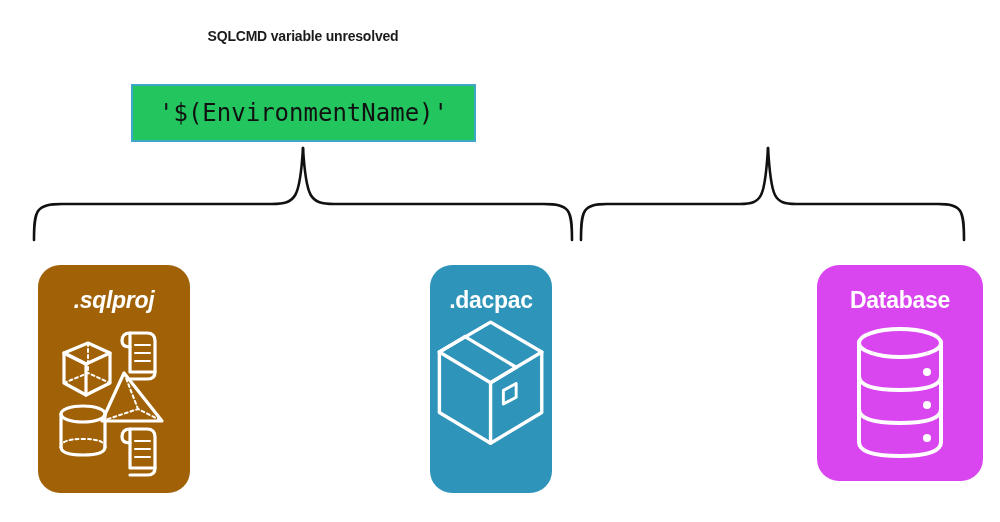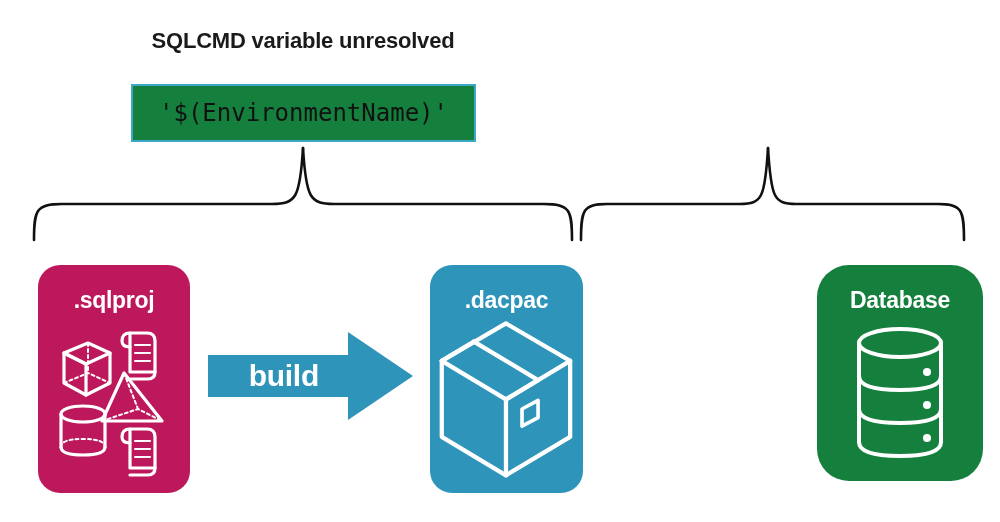--- a/index.html
+++ b/index.html
@@ -21,33 +21,33 @@
     left: 0; top: 0;
     width: 1000px;
     height: 522px;
   }
 
   
   .heading {
     position: absolute;
     text-align: center;
     font-weight: bold;
-    font-size: 22px;
+    font-size: 14px;
     color: #1a1a1a;
     letter-spacing: -0.2px;
     white-space: nowrap;
   }
   #heading-left  { left: 103px; top: 28px; width: 400px; }
   #heading-right { left: 598px; top: 28px; width: 340px; }
 
   
   .valuebox {
     position: absolute;
     border: 2px solid #3da8c8;
-    background: #15803d;
+    background: #22c55e;
     box-sizing: border-box;
     display: flex;
     align-items: center;
     justify-content: center;
     font-family: "DejaVu Sans Mono", "Liberation Mono", monospace;
     font-size: 24px;
     color: #111111;
     letter-spacing: 0px;
   }
   #valuebox-left  { left: 131px; top: 84px; width: 345px; height: 58px; }
@@ -81,23 +81,23 @@
     letter-spacing: -0.3px;
     white-space: nowrap;
   }
   .card-art {
     position: absolute;
     left: 0;
     top: 52px;
     width: 100%;
   }
 
-  #card-sqlproj  { left: 38px;  top: 265px; width: 152px; height: 228px; background: #be185d; }
-  #card-dacpac   { left: 430px; top: 265px; width: 153px; height: 228px; background: #2e94b9; }
-  #card-database { left: 817px; top: 265px; width: 166px; height: 216px; background: #15803d; border-radius: 32px; }
+  #card-sqlproj  { left: 38px;  top: 265px; width: 152px; height: 228px; background: #a16207; font-style: italic; }
+  #card-dacpac   { left: 430px; top: 265px; width: 122px; height: 228px; background: #2e94b9; }
+  #card-database { left: 817px; top: 265px; width: 166px; height: 216px; background: #d946ef; }
 
   
   .arrow-wrap {
     position: absolute;
     top: 330px;
     height: 92px;
   }
   #arrow-build  { left: 208px; width: 205px; }
   #arrow-deploy { left: 598px; width: 210px; }
   .arrow-wrap svg { display: block; width: 100%; height: 100%; }
@@ -188,26 +188,20 @@
           <g stroke-width="2">
             <path d="M97,124 L112,124"></path>
             <path d="M97,132 L112,132"></path>
             <path d="M97,140 L112,140"></path>
           </g>
         </g>
       </g>
     </svg>
   </div>
 
-  <div class="arrow-wrap" id="arrow-build">
-    <svg viewBox="0 0 205 92" preserveAspectRatio="none">
-      <path d="M0,25 L140,25 L140,2 L205,46 L140,90 L140,67 L0,67 Z" fill="#2e94b9"></path>
-    </svg>
-    <div class="arrow-label">build</div>
-  </div>
 
   <div class="card" id="card-dacpac">
     <div class="card-label">.dacpac</div>
     <svg class="card-art" viewBox="0 0 143 168">
       <g fill="none" stroke="#ffffff" stroke-width="4" stroke-linejoin="round" stroke-linecap="round">
 
         <path d="M71,6 L131,41 L131,112 L71,148 L11,112 L11,41 Z"></path>
 
         <path d="M11,41 L71,77 L131,41"></path>
         <path d="M71,77 L71,148"></path>

